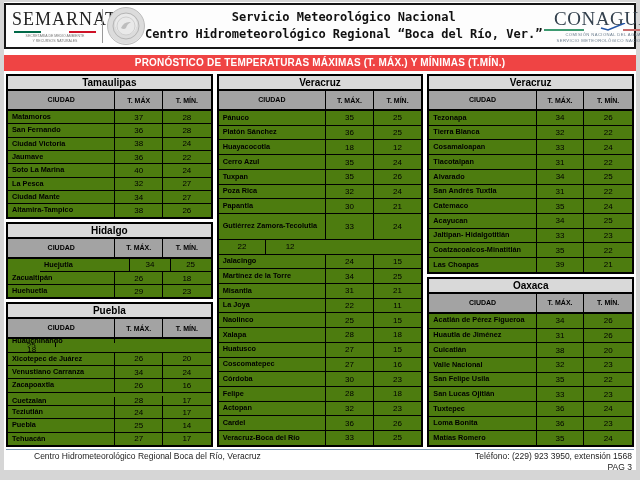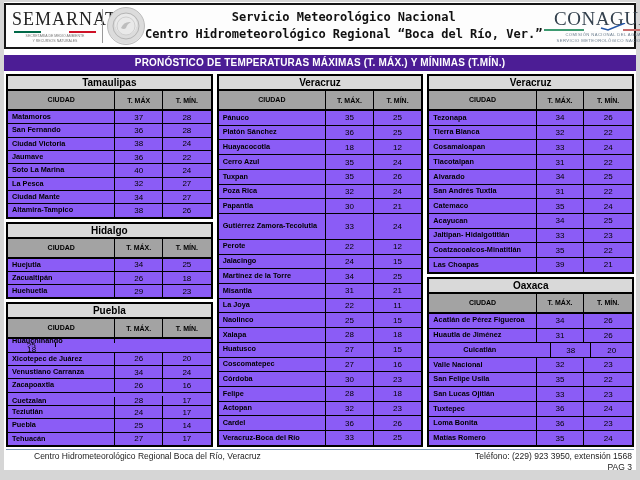--- a/index.html
+++ b/index.html
@@ -20,27 +20,27 @@
     background:radial-gradient(circle at 50% 45%, #e9e9e9 0 40%, #dcdcdc 41% 70%, #e4e4e4 71%);
     display:flex; align-items:center; justify-content:center; color:#aaa; font-size:16px; }
   .titles { flex:1; text-align:center; font-family:"DejaVu Sans Mono", monospace;
     font-weight:bold; font-size:12px; color:#111; line-height:1.45; white-space:nowrap; }
   .conagua { width:126px; flex:none; text-align:center; padding-right:4px; position:relative; }
   .conagua .word { font-family:"Liberation Serif", serif; font-size:19px; letter-spacing:0.5px; color:#33404d; line-height:1; }
   .conagua .swoosh { position:absolute; top:14px; left:58px; width:26px; height:8px; }
   .conagua .tag { font-size:4.2px; color:#6b7d8e; letter-spacing:0.4px; line-height:1.35; }
 
   
-  .banner { position:absolute; top:55px; left:4px; right:4px; height:16px; background:#4c1d95;
+  .banner { position:absolute; top:55px; left:4px; right:4px; height:16px; background:#ef4444;
     color:#fff; font-weight:bold; font-size:10px; text-align:center; line-height:16px; letter-spacing:0.2px; }
 
   
   .content { position:absolute; top:74px; left:6px; right:6px; height:373px; display:flex; gap:4px; }
   .col { flex:1; display:flex; flex-direction:column; gap:3px; min-width:0; }
-  .state-table { border:2px solid #000; background:#8b5cf6; display:flex; flex-direction:column; min-height:0; }
+  .state-table { border:2px solid #000; background:#4d7c0f; display:flex; flex-direction:column; min-height:0; }
   .state-title { background:#d9d9d9; border-bottom:2px solid #000; font-weight:bold; font-size:10px;
     text-align:center; padding:1px 0; flex:none; }
   .trow { display:flex; min-height:0; }
   .thead { background:#a3a3a3; border-bottom:2px solid #000; flex:none; }
   .thead .cell { font-weight:bold; font-size:7px; justify-content:center; padding:5px 0; }
   .rows { flex:1; display:flex; flex-direction:column; min-height:0; }
   .rows .trow { flex:1; border-bottom:1px solid #000; }
   .rows .trow:last-child { border-bottom:none; }
   .cell { display:flex; align-items:center; min-width:0; overflow:hidden; }
   .c-city { width:53%; border-right:1.5px solid #000; padding-left:4px; font-weight:bold; font-size:7.3px; line-height:1.15; }
@@ -153,21 +153,21 @@
           </div>
         </section>
       <section class="state-table" style="flex: 3 1 37px;">
           <div class="state-title">Hidalgo</div>
           <div class="trow thead">
             <div class="cell c-city" style="justify-content: center; padding-left: 0px;">CIUDAD</div>
             <div class="cell c-max">T. MÁX.</div>
             <div class="cell c-min">T. MÍN.</div>
           </div>
           <div class="rows">
-            <div class="trow" style="flex-grow: 1;">
+            <div class="trow" style="flex-grow: 1; margin-left: 32px;">
               <div class="cell c-city">Huejutla</div>
               <div class="cell c-max">34</div>
               <div class="cell c-min">25</div>
             </div>
             <div class="trow" style="flex-grow: 1;">
               <div class="cell c-city">Zacualtipán</div>
               <div class="cell c-max">26</div>
               <div class="cell c-min">18</div>
             </div>
             <div class="trow" style="flex-grow: 1;">
@@ -271,21 +271,20 @@
               <div class="cell c-city">Papantla</div>
               <div class="cell c-max">30</div>
               <div class="cell c-min">21</div>
             </div>
             <div class="trow" style="flex-grow: 1.8;">
               <div class="cell c-city">Gutiérrez Zamora-Tecolutla</div>
               <div class="cell c-max">33</div>
               <div class="cell c-min">24</div>
             </div>
             <div class="trow" style="flex-grow: 1;">
-              <div class="cell c-city">Perote</div>
               <div class="cell c-max">22</div>
               <div class="cell c-min">12</div>
             </div>
             <div class="trow" style="flex-grow: 1;">
               <div class="cell c-city">Jalacingo</div>
               <div class="cell c-max">24</div>
               <div class="cell c-min">15</div>
             </div>
             <div class="trow" style="flex-grow: 1;">
               <div class="cell c-city">Martínez de la Torre</div>
@@ -427,21 +426,21 @@
             <div class="trow" style="flex-grow: 1;">
               <div class="cell c-city">Acatlán de Pérez Figueroa</div>
               <div class="cell c-max">34</div>
               <div class="cell c-min">26</div>
             </div>
             <div class="trow" style="flex-grow: 1;">
               <div class="cell c-city">Huautla de Jiménez</div>
               <div class="cell c-max">31</div>
               <div class="cell c-min">26</div>
             </div>
-            <div class="trow" style="flex-grow: 1; padding-left: 30px;">
+            <div class="trow" style="flex-grow: 1;">
               <div class="cell c-city">Cuicatlán</div>
               <div class="cell c-max">38</div>
               <div class="cell c-min">20</div>
             </div>
             <div class="trow" style="flex-grow: 1;">
               <div class="cell c-city">Valle Nacional</div>
               <div class="cell c-max">32</div>
               <div class="cell c-min">23</div>
             </div>
             <div class="trow" style="flex-grow: 1;">

